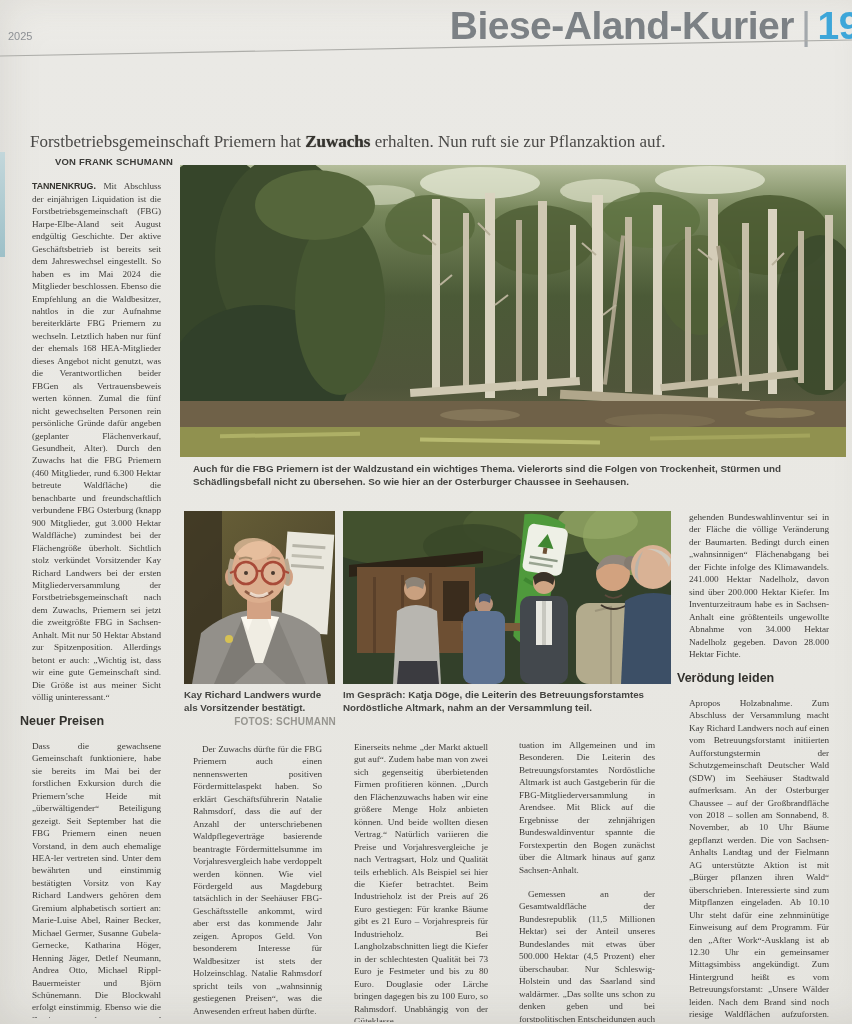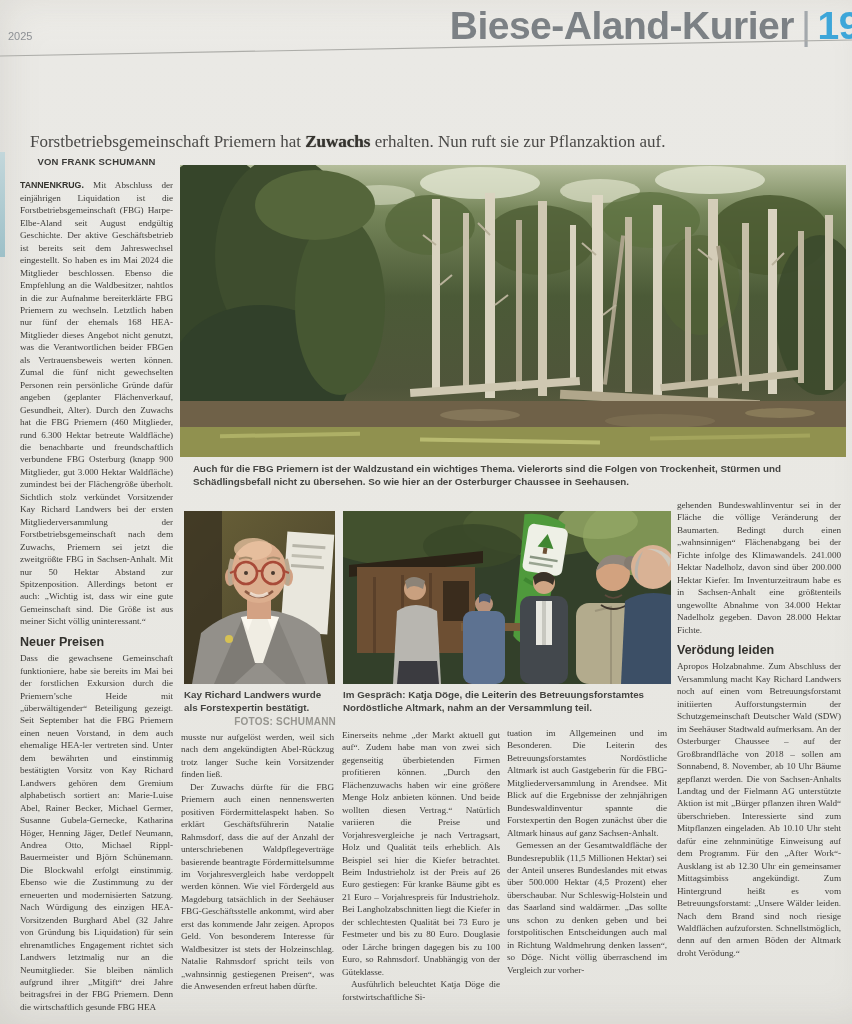--- a/index.html
+++ b/index.html
@@ -22,23 +22,23 @@
   .subhead{position:absolute;left:30px;top:132px;width:780px;font-size:17px;color:#4a4947;}
   .subhead .smudge{font-weight:bold;color:#35342f;text-shadow:0 0 1px rgba(45,42,38,.75);}
   
   .col{position:absolute;text-align:justify;font-size:9.2px;line-height:12.45px;color:#3e3d3a;
        hyphens:auto;-webkit-hyphens:auto;overflow:hidden;letter-spacing:-0.05px;}
   #col1{left:20px;top:156px;width:153px;height:862px;}
   #col2{left:181px;top:731px;width:153px;height:291px;}
   #col3{left:342px;top:729px;width:158px;height:293px;}
   #col4{left:507px;top:727px;width:160px;height:295px;}
   #col5{left:677px;top:499px;width:164px;height:523px;}
-  .byline{font-family:"Liberation Sans",sans-serif;font-weight:bold;font-size:9.5px;letter-spacing:.2px;color:#3b3b38;margin:0 0 11px 0;text-align:center;}
+  .byline{font-family:"Liberation Sans",sans-serif;font-weight:bold;font-size:9.5px;letter-spacing:.2px;color:#3b3b38;margin:0 0 11px 0;text-align:right;}
   .dateline{font-family:"Liberation Sans",sans-serif;font-weight:bold;font-size:8.8px;color:#35342f;}
-  p.body{margin:0;}
+  p.body{margin:12px;}
   p.indent{text-indent:9px;}
   .crosshead{font-family:"Liberation Sans",sans-serif;font-weight:bold;font-size:12.5px;color:#32312d;margin:8px 0 4px 0;text-align:left;letter-spacing:0;}
   
   .photo{position:absolute;overflow:hidden;background:#777;}
   .photo svg{display:block;width:100%;height:100%;}
   #photo-main{left:180px;top:165px;width:666px;height:292px;}
   #photo-left{left:184px;top:511px;width:151px;height:173px;}
   #photo-right{left:343px;top:511px;width:328px;height:173px;}
   .caption{position:absolute;font-family:"Liberation Sans",sans-serif;font-weight:bold;font-size:9.8px;line-height:12.6px;color:#454542;text-align:left;}
   #caption-main{left:181px;top:463px;width:664px;margin-left:12px;}
@@ -248,34 +248,33 @@
       <path d="M258,94 Q270,102 284,94" stroke="#3e352b" stroke-width="2" fill="none"></path>
 
       <path d="M282,90 Q300,78 328,84 L328,173 L278,173 Z" fill="#3c4f66"></path>
       <circle cx="310" cy="56" r="22" fill="#d9b295"></circle>
       <path d="M292,66 Q290,50 300,40 Q292,58 296,70 Z" fill="#b9b3a9"></path>
       <path d="M328,48 Q318,36 304,38 Q320,40 326,56 Z" fill="#cfc9bd"></path>
     </svg>
   </div>
 
   <div class="caption" id="caption-left">
-    <span>Kay Richard Landwers wurde als Forstexpertin bestätigt.</span>
+    <span>Kay Richard Landwers wurde als Vorsitzender bestätigt.</span>
     <span class="credit">FOTOS: SCHUMANN</span>
   </div>
   <div class="caption" id="caption-right">Im Gespräch: Katja Döge, die Leiterin des Betreuungsforstamtes Nordöstliche Altmark, nahm an der Versammlung teil.</div>
 
   <div class="col" id="col1" lang="de">
     <div class="byline">VON FRANK SCHUMANN</div>
     <p class="body"><span class="dateline">TANNENKRUG.</span> <span>Mit Abschluss der einjährigen Liquidation ist die Forstbetriebsgemeinschaft (FBG) Harpe-Elbe-Aland seit August endgültig Geschichte. Der aktive Geschäftsbetrieb ist bereits seit dem Jahreswechsel eingestellt. So haben es im Mai 2024 die Mitglieder beschlossen. Ebenso die Empfehlung an die Waldbesitzer, nahtlos in die zur Aufnahme bereiterklärte FBG Priemern zu wechseln. Letztlich haben nur fünf der ehemals 168 HEA-Mitglieder dieses Angebot nicht genutzt, was die Verantwortlichen beider FBGen als Vertrauensbeweis werten können. Zumal die fünf nicht gewechselten Personen rein persönliche Gründe dafür angeben (geplanter Flächenverkauf, Gesundheit, Alter). Durch den Zuwachs hat die FBG Priemern (460 Mitglieder, rund 6.300 Hektar betreute Waldfläche) die benachbarte und freundschaftlich verbundene FBG Osterburg (knapp 900 Mitglieder, gut 3.000 Hektar Waldfläche) zumindest bei der Flächengröße überholt. Sichtlich stolz verkündet Vorsitzender Kay Richard Landwers bei der ersten Mitgliederversammlung der Forstbetriebsgemeinschaft nach dem Zuwachs, Priemern sei jetzt die zweitgrößte FBG in Sachsen-Anhalt. Mit nur 50 Hektar Abstand zur Spitzenposition. Allerdings betont er auch: „Wichtig ist, dass wir eine gute Gemeinschaft sind. Die Größe ist aus meiner Sicht völlig uninteressant.“</span></p>
     <h3 class="crosshead">Neuer Preisen</h3>
     <p class="body">Dass die gewachsene Gemeinschaft funktioniere, habe sie bereits im Mai bei der forstlichen Exkursion durch die Priemern’sche Heide mit „überwältigender“ Beteiligung gezeigt. Seit September hat die FBG Priemern einen neuen Vorstand, in dem auch ehemalige HEA-ler vertreten sind. Unter dem bewährten und einstimmig bestätigten Vorsitz von Kay Richard Landwers gehören dem Gremium alphabetisch sortiert an: Marie-Luise Abel, Rainer Becker, Michael Germer, Susanne Gubela-Gernecke, Katharina Höger, Henning Jäger, Detlef Neumann, Andrea Otto, Michael Rippl-Bauermeister und Björn Schünemann. Die Blockwahl erfolgt einstimmig. Ebenso wie die Zustimmung zu der erneuerten und modernisierten Satzung. Nach Würdigung des einzigen HEA-Vorsitzenden Burghard Abel (32 Jahre von Gründung bis Liquidation) für sein ehrenamtliches Engagement richtet sich Landwers letztmalig nur an die Neumitglieder. Sie bleiben nämlich aufgrund ihrer „Mitgift“ drei Jahre beitragsfrei in der FBG Priemern. Denn die wirtschaftlich gesunde FBG HEA</p>
   </div>
 
   <div class="col" id="col2" lang="de">
-    <p class="body">musste nur aufgelöst werden, weil sich nach dem angekündigten Abel-Rückzug trotz langer Suche kein Vorsitzender finden ließ.</p>
     <p class="body indent">Der Zuwachs dürfte für die FBG Priemern auch einen nennenswerten positiven Fördermittelaspekt haben. So erklärt Geschäftsführerin Natalie Rahmsdorf, dass die auf der Anzahl der unterschriebenen Waldpflegeverträge basierende beantragte Fördermittelsumme im Vorjahresvergleich habe verdoppelt werden können. Wie viel Fördergeld aus Magdeburg tatsächlich in der Seehäuser FBG-Geschäftsstelle ankommt, wird aber erst das kommende Jahr zeigen. Apropos Geld. Von besonderem Interesse für Waldbesitzer ist stets der Holzeinschlag. Natalie Rahmsdorf spricht teils von „wahnsinnig gestiegenen Preisen“, was die Anwesenden erfreut haben dürfte.</p>
   </div>
 
   <div class="col" id="col3" lang="de">
     <p class="body">Einerseits nehme „der Markt aktuell gut auf“. Zudem habe man von zwei sich gegenseitig überbietenden Firmen profitieren können. „Durch den Flächenzuwachs haben wir eine größere Menge Holz anbieten können. Und beide wollten diesen Vertrag.“ Natürlich variieren die Preise und Vorjahresvergleiche je nach Vertragsart, Holz und Qualität teils erheblich. Als Beispiel sei hier die Kiefer betrachtet. Beim Industrieholz ist der Preis auf 26 Euro gestiegen: Für kranke Bäume gibt es 21 Euro – Vorjahrespreis für Industrieholz. Bei Langholzabschnitten liegt die Kiefer in der schlechtesten Qualität bei 73 Euro je Festmeter und bis zu 80 Euro. Douglasie oder Lärche bringen dagegen bis zu 100 Euro, so Rahmsdorf. Unabhängig von der Güteklasse.</p>
     <p class="body indent">Ausführlich beleuchtet Katja Döge die forstwirtschaftliche Si-</p>
   </div>
 
   <div class="col" id="col4" lang="de">
     <p class="body">tuation im Allgemeinen und im Besonderen. Die Leiterin des Betreuungsforstamtes Nordöstliche Altmark ist auch Gastgeberin für die FBG-Mitgliederversammlung in Arendsee. Mit Blick auf die Ergebnisse der zehnjährigen Bundeswaldinventur spannte die Forstexpertin den Bogen zunächst über die Altmark hinaus auf ganz Sachsen-Anhalt.</p>

